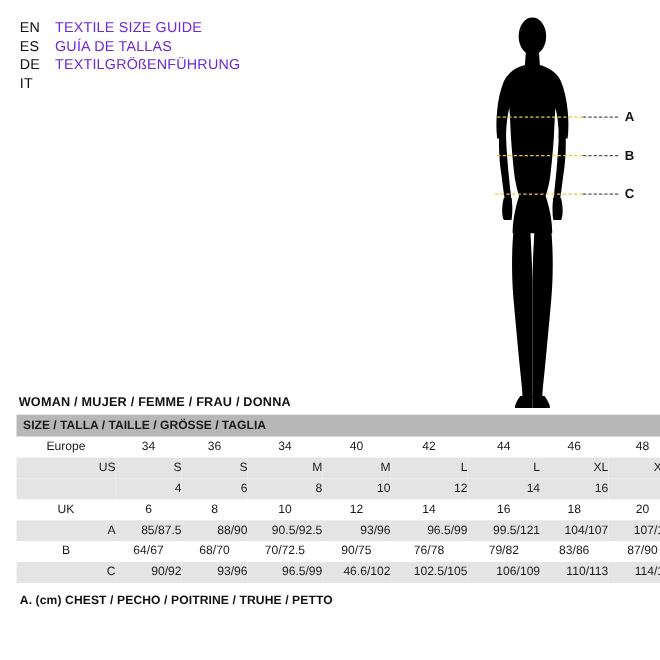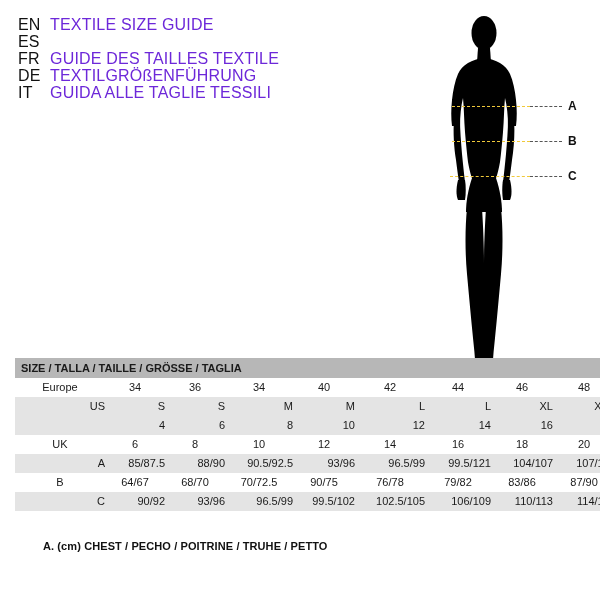--- a/index.html
+++ b/index.html
@@ -24,21 +24,21 @@
   
   .lang-block {
     position: absolute;
     top: 16px;
     left: 18px;
     width: 300px;
   }
   .lang-row {
     display: flex;
     align-items: flex-end;
-    font-size: 16px;
+    font-size: 13px;
     line-height: 17px;
     letter-spacing: 0.2px;
     white-space: nowrap;
   }
   .lang-code {
     width: 32px;
     flex: 0 0 32px;
     color: #111;
   }
   .lang-title {
@@ -130,47 +130,42 @@
     top: 539px;
     width: 560px;
   }
   .footnote {
     font-size: 11px;
     font-weight: 700;
     letter-spacing: 0.1px;
     line-height: 15.5px;
     color: #111;
     white-space: nowrap;
-    margin-left: 25px;
   }
 </style>
 </head>
 <body>
 
 <div class="page">
 
   <div class="lang-block">
     <div class="lang-row">
       <span class="lang-code">EN</span>
       <span class="lang-title">TEXTILE SIZE GUIDE</span>
     </div>
     <div class="lang-row">
       <span class="lang-code">ES</span>
-    </div>
-    <div class="lang-row">
-      <span class="lang-code">FR</span>
-      <span class="lang-title">GUIDE DES TAILLES TEXTILE</span>
+      <span class="lang-title">GUÍA DE TALLAS</span>
     </div>
     <div class="lang-row">
       <span class="lang-code">DE</span>
       <span class="lang-title">TEXTILGRÖßENFÜHRUNG</span>
     </div>
     <div class="lang-row">
       <span class="lang-code">IT</span>
-      <span class="lang-title">GUIDA ALLE TAGLIE TESSILI</span>
     </div>
   </div>
 
   <div class="figure-wrap">
 
     <svg class="figure-svg" width="130" height="370" viewBox="0 0 130 370">
       <g fill="#000000">
 
         <ellipse cx="64" cy="25" rx="12.5" ry="17"></ellipse>
 
@@ -228,20 +223,21 @@
     <div class="measure-line" style="left:52px; top:133px; width:78px;"></div>
     <div class="measure-tail" style="left:130px; top:133px; width:32px;"></div>
     <div class="measure-label" style="left:168px; top:126px;">B</div>
 
     <div class="measure-line" style="left:50px; top:168px; width:80px;"></div>
     <div class="measure-tail" style="left:130px; top:168px; width:32px;"></div>
     <div class="measure-label" style="left:168px; top:161px;">C</div>
   </div>
 
   <div class="table-area">
+    <div class="woman-header">WOMAN / MUJER / FEMME / FRAU / DONNA</div>
 
     <table class="size-table">
       <colgroup>
         <col style="width:90px">
         <col style="width:60px">
         <col style="width:60px">
         <col style="width:68px">
         <col style="width:62px">
         <col style="width:70px">
         <col style="width:66px">
@@ -323,21 +319,21 @@
           <td>79/82</td>
           <td>83/86</td>
           <td>87/90</td>
         </tr>
 
         <tr class="shade">
           <td class="label-cell">C</td>
           <td>90/92</td>
           <td>93/96</td>
           <td>96.5/99</td>
-          <td>99.5/102</td>
+          <td>46.6/102</td>
           <td>102.5/105</td>
           <td>106/109</td>
           <td>110/113</td>
           <td>114/119</td>
         </tr>
       </tbody>
     </table>
   </div>
 
   <div class="footnotes">

